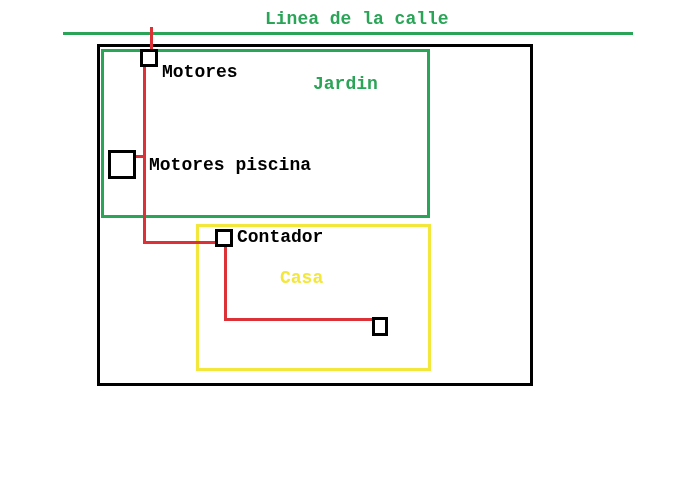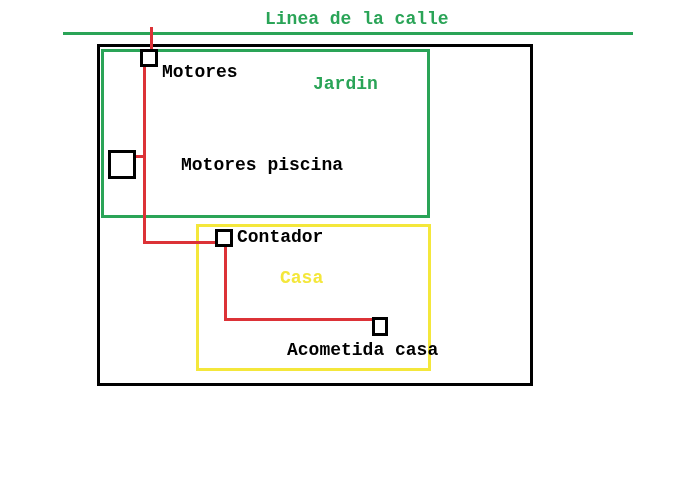--- a/index.html
+++ b/index.html
@@ -67,21 +67,21 @@
   .wire.street-tap{left:150px;top:27px;width:3px;height:23px;}
   .wire.main-drop{left:143px;top:66px;width:3px;height:178px;}
   .wire.motores-stub{left:134px;top:155px;width:12px;height:3px;}
   .wire.to-oficina{left:143px;top:241px;width:74px;height:3px;}
   .wire.oficina-drop{left:224px;top:246px;width:3px;height:75px;}
   .wire.to-acometida{left:224px;top:318px;width:150px;height:3px;}
 
   .lbl.title{left:265px;top:9px;}
   .lbl.contador-l{left:162px;top:62px;}
   .lbl.jardin-l{left:313px;top:62px;margin-top:12px;}
-  .lbl.motores-l{left:149px;top:155px;margin-left:32px;}
+  .lbl.motores-l{left:149px;top:155px;}
   .lbl.oficina-l{left:237px;top:227px;}
   .lbl.casa-l{left:280px;top:268px;}
   .lbl.acometida-l{left:287px;top:340px;}
 </style>
 </head>
 <body>
 
 <div class="canvas">
 
   <div class="lbl title green">Linea de la calle</div>
@@ -103,15 +103,14 @@
   <div class="wire to-acometida"></div>
 
   <div class="node contador"></div>
   <div class="node motores"></div>
   <div class="node oficina"></div>
   <div class="node acometida"></div>
 
   <div class="lbl contador-l">Motores</div>
   <div class="lbl motores-l">Motores piscina</div>
   <div class="lbl oficina-l">Contador</div>
-  <div class="lbl acometida-l">Acometida casa</div>
 
 </div>
 
 </body></html>

